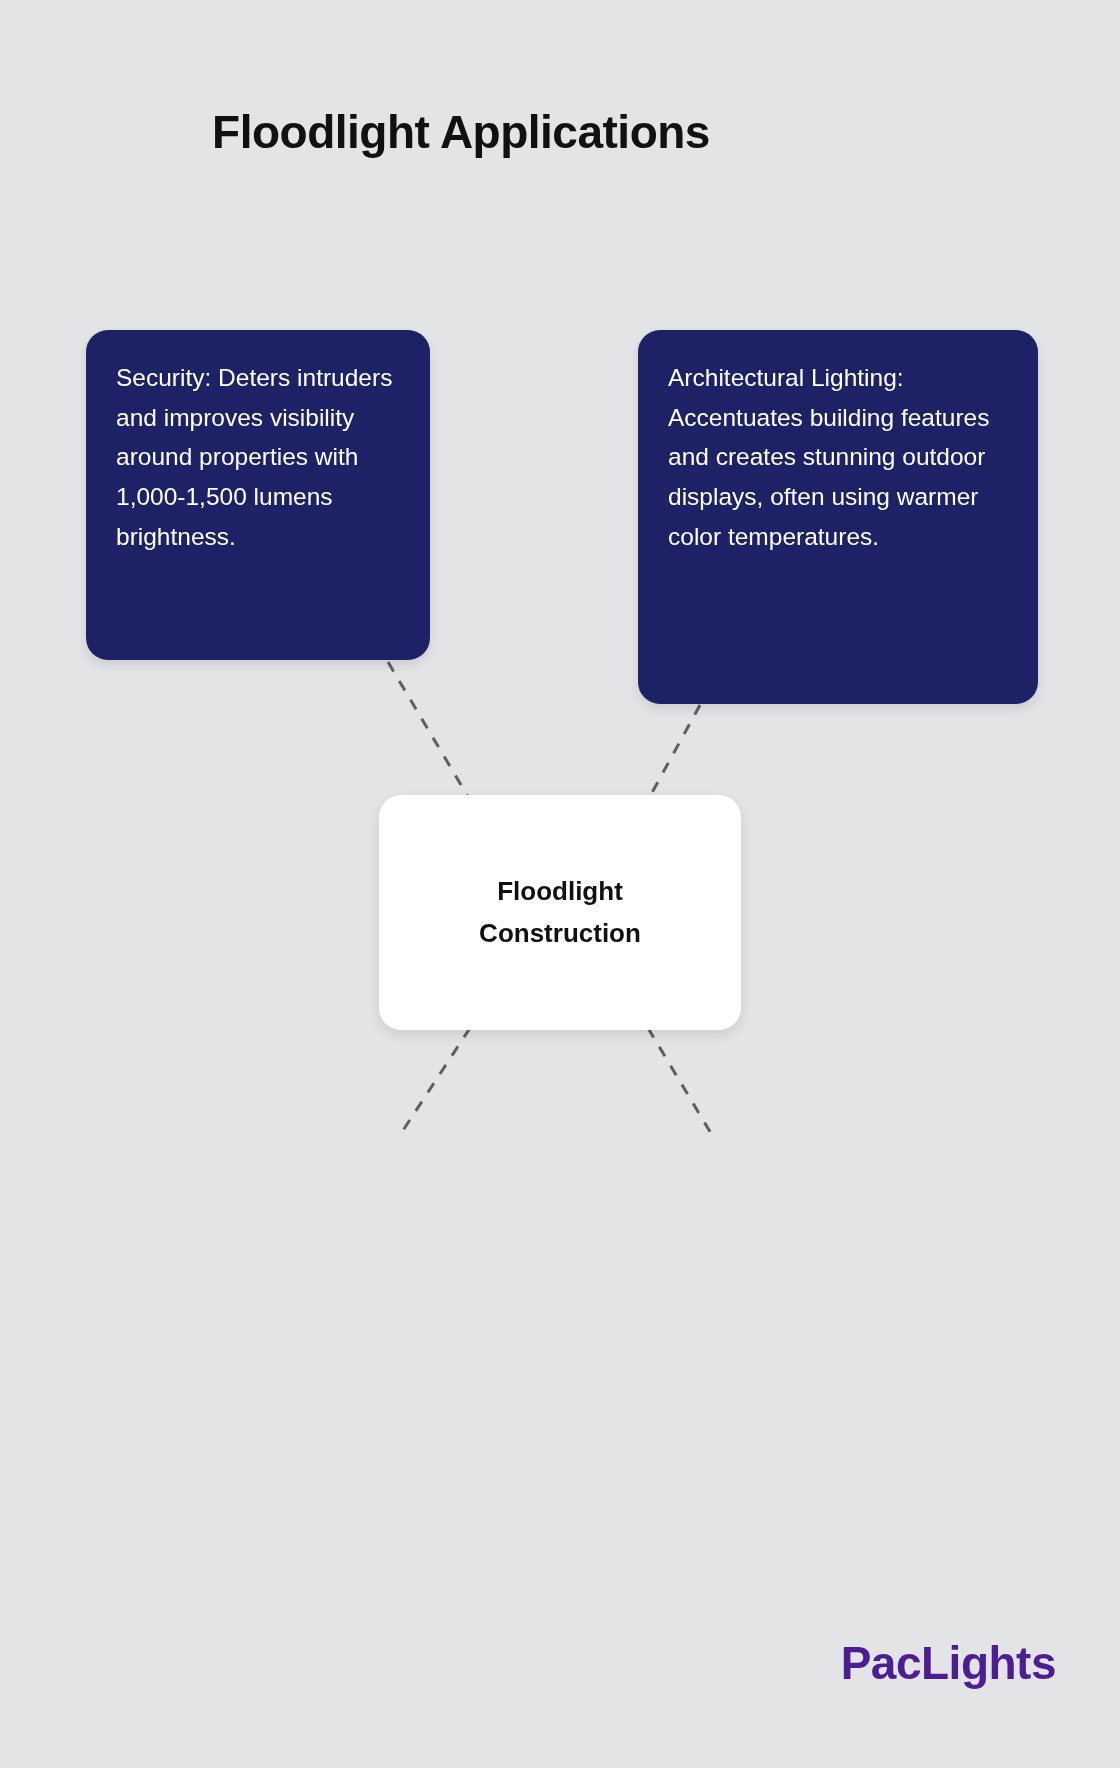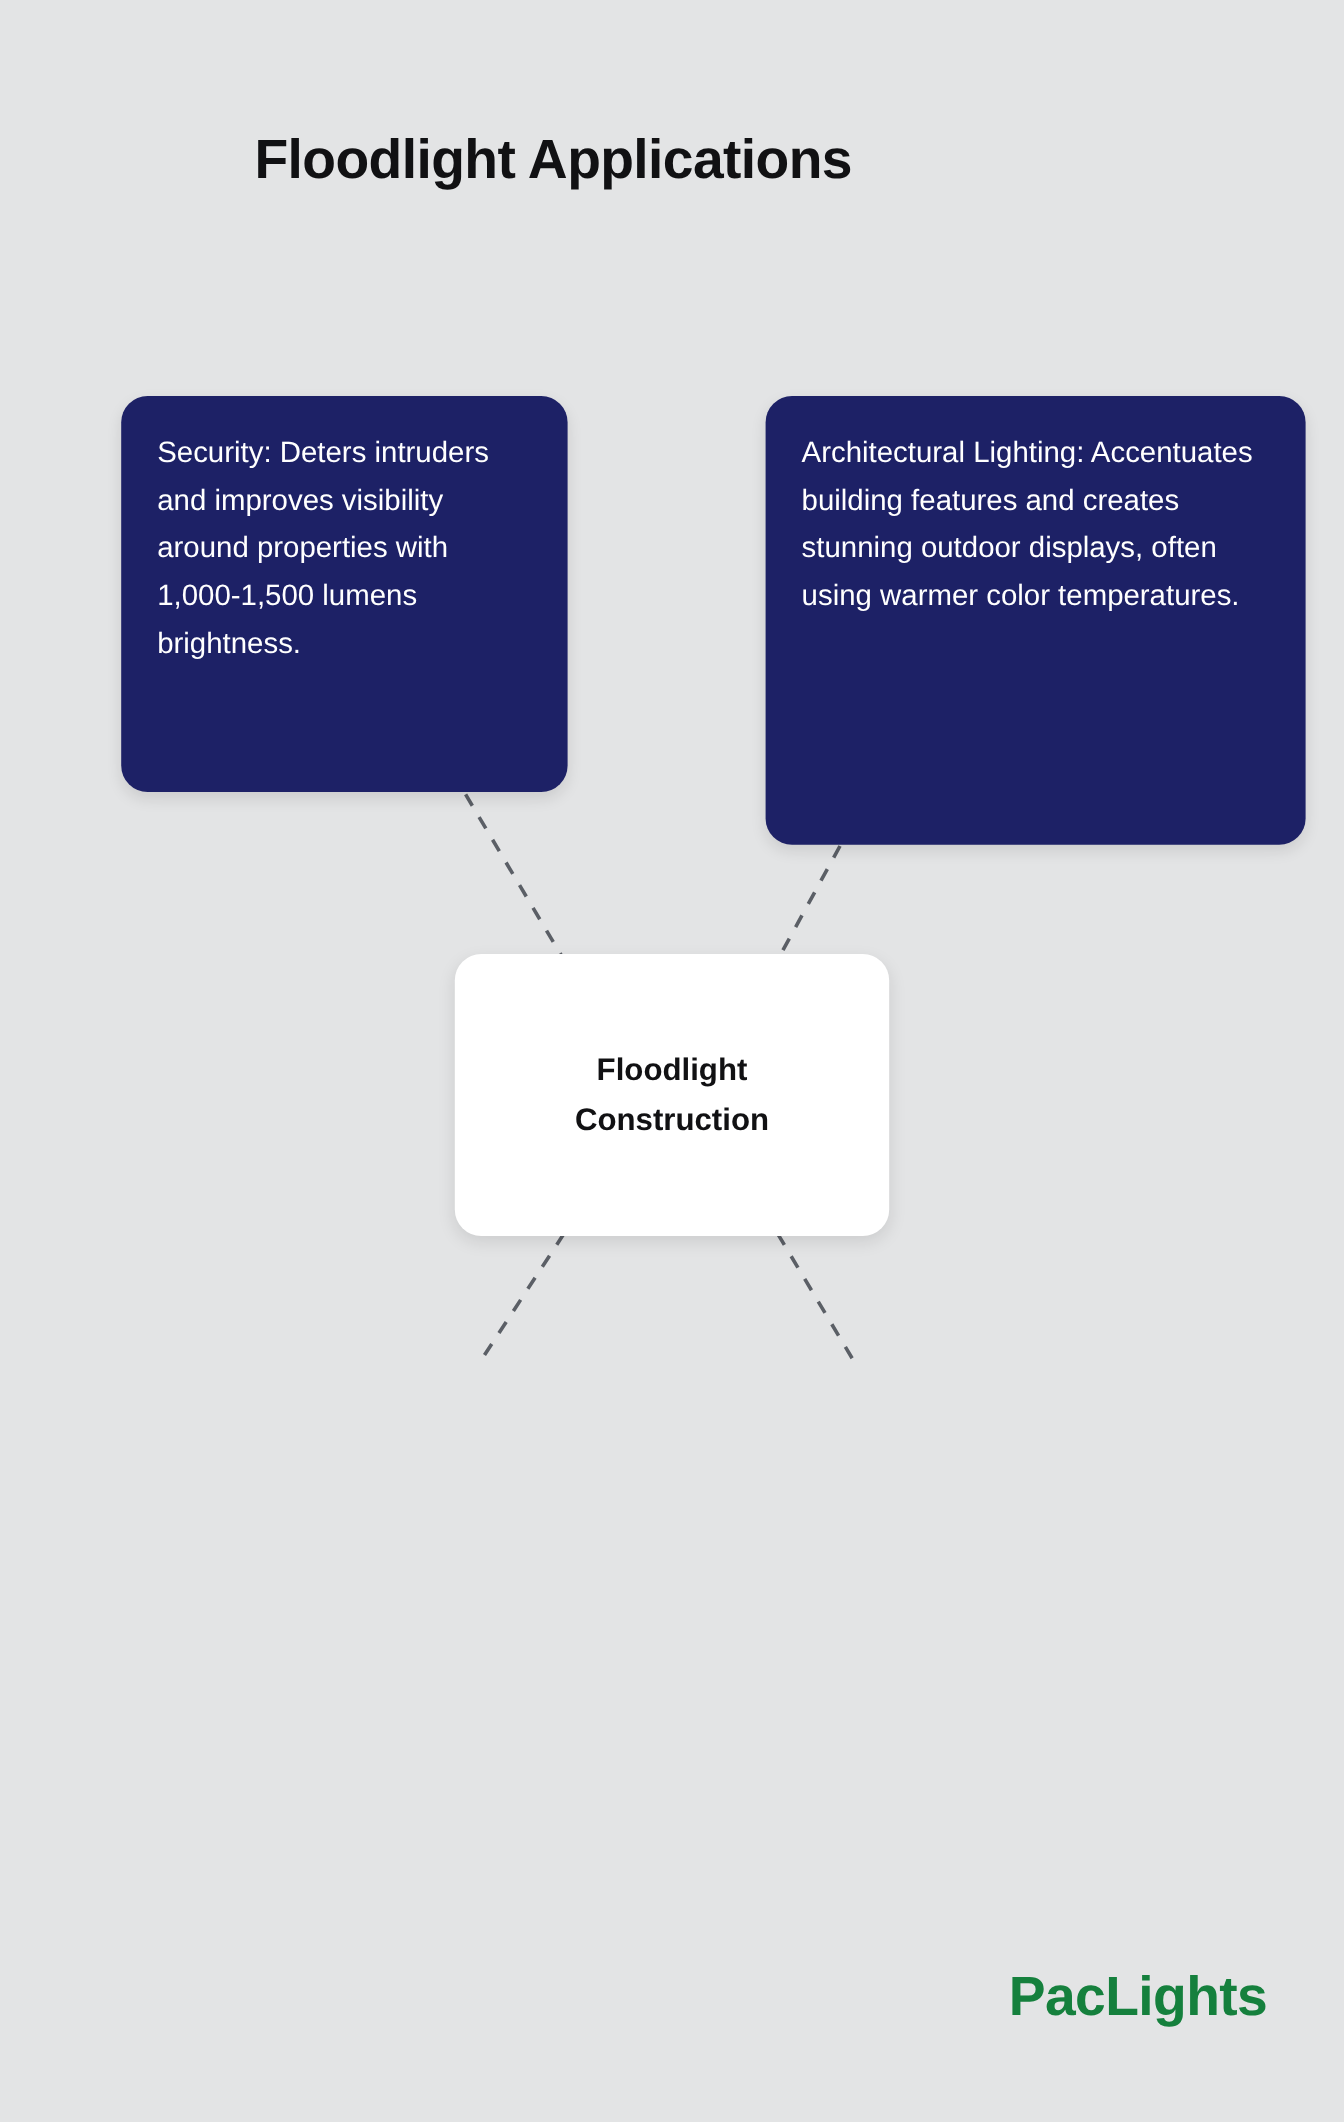--- a/index.html
+++ b/index.html
@@ -43,22 +43,22 @@
     background: #1d2166;
     border-radius: 22px;
     color: #ffffff;
     font-size: 24.5px;
     line-height: 1.62;
     padding: 28px 30px 30px 30px;
     box-sizing: border-box;
     box-shadow: 0 5px 12px rgba(0,0,0,0.10);
     z-index: 2;
   }
-  .node-tl { left: 86px;  top: 330px;  width: 372px; height: 330px; margin-left: 15px; }
-  .node-tr { left: 638px; top: 330px;  width: 450px; height: 374px; }
+  .node-tl { left: 86px;  top: 330px;  width: 344px; height: 330px; }
+  .node-tr { left: 638px; top: 330px;  width: 400px; height: 374px; }
   .node-bl { left: 86px;  top: 1135px; width: 400px; height: 375px; }
   .node-br { left: 638px; top: 1135px; width: 400px; height: 330px; }
   .center-node {
     position: absolute;
     left: 379px;
     top: 795px;
     width: 362px;
     height: 235px;
     background: #ffffff;
     border-radius: 22px;
@@ -74,21 +74,21 @@
     z-index: 2;
     padding: 16px 28px;
     box-sizing: border-box;
   }
   .brand {
     position: absolute;
     right: 64px;
     bottom: 78px;
     font-size: 46px;
     font-weight: bold;
-    color: #15803d;
+    color: #4c1d95;
     letter-spacing: -0.5px;
     z-index: 3;
     margin-left: 14px;
   }
 </style>
 </head>
 <body>
 
 <div class="canvas">
 

